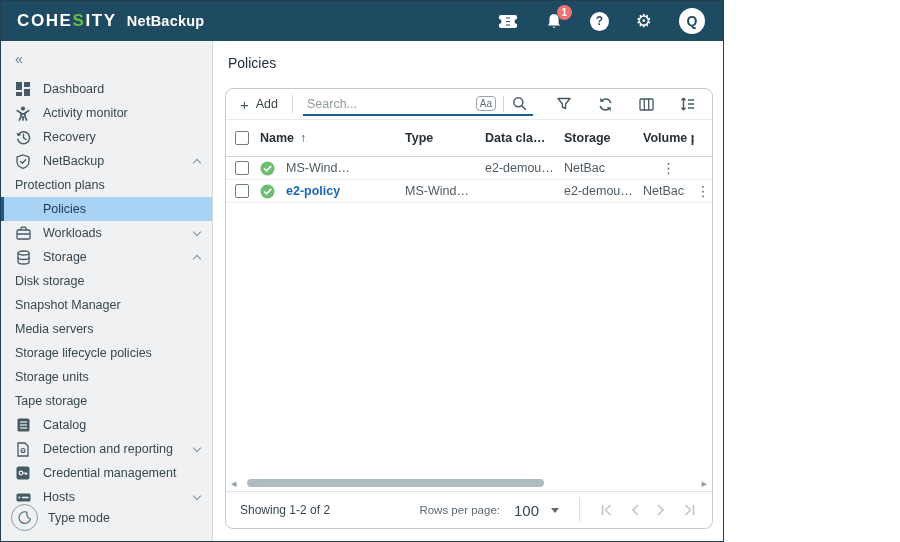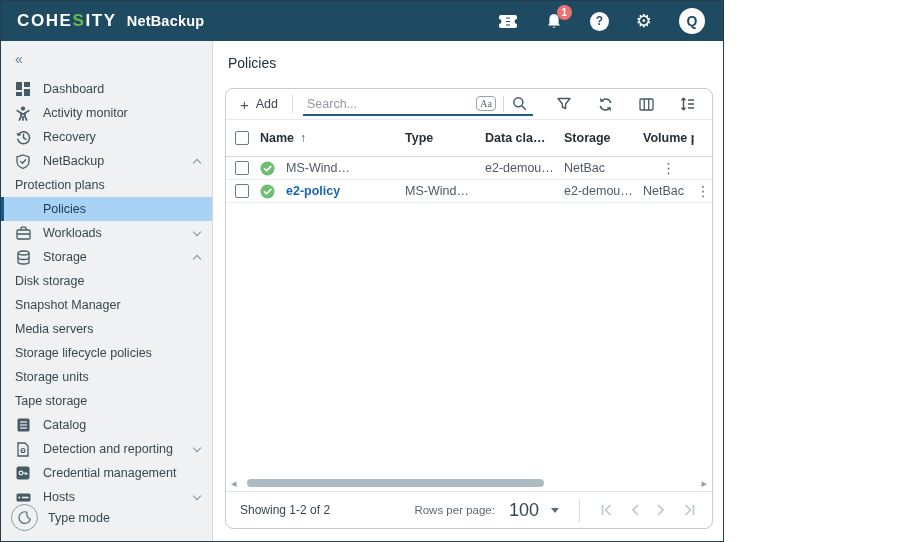--- a/index.html
+++ b/index.html
@@ -84,21 +84,21 @@
     padding: 0 8px 0 10px; border-bottom: 1px solid #E7EAEB; }
   .add-btn { display: flex; align-items: center; font-size: 12.5px; color: #37474f; cursor: pointer; padding: 0 4px; }
   .add-btn .plus { font-size: 15px; color: #455a64; margin-right: 7px; font-weight: 400; }
   .vdiv { width: 1px; height: 18px; background: #D6DADC; margin: 0 10px; }
   .search-wrap { flex: 1; align-self: stretch; display: flex; align-items: center;
     border-bottom: 2px solid #1D6090; margin: 4px 0 3px 0; }
   .search-input { flex: 1; border: none; outline: none; font-size: 12.5px; color: #37474f;
     font-family: "Liberation Sans", sans-serif; background: transparent; padding-left: 4px; }
   .search-input::placeholder { color: #8e999f; }
   .aa-btn { border: 1px solid #99a3a8; border-radius: 4px; font-size: 10px; color: #5f6b72;
-    padding: 1px 3px; margin: 0 7px 0 4px; cursor: pointer; line-height: 1.1; font-family: Liberation Serif, serif; }
+    padding: 1px 3px; margin: 0 7px 0 4px; cursor: pointer; line-height: 1.1; }
   .mini-div { width: 1px; height: 16px; background: #d4d8da; margin-right: 8px; }
   .tool-icons { display: flex; align-items: center; gap: 23px; margin: 0 8px 0 22px; }
   .tool-icons .ti { width: 18px; height: 18px; display:flex; align-items:center; justify-content:center; cursor:pointer; }
   
   .tbl-header, .tbl-row {
     display: grid;
     grid-template-columns: 25px 26px 1fr 80px 79px 79px 51px 18px;
     align-items: center; padding-left: 9px;
   }
   .tbl-header { height: 37px; flex: 0 0 37px; font-weight: bold; font-size: 12.5px; color: #263238;
@@ -116,21 +116,21 @@
   .hscroll { height: 16px; flex: 0 0 16px; display: flex; align-items: center; padding: 0 5px; }
   .hs-arrow { color: #8FA1AB; font-size: 11px; line-height: 1; cursor: pointer; }
   .hs-track { flex: 1; height: 8px; position: relative; margin: 0 4px; }
   .hs-thumb { position: absolute; top: 0; left: 1.5%; width: 65%; height: 8px;
     border-radius: 4px; background: #AFBBC3; cursor: pointer; }
   
   .card-footer { height: 37px; flex: 0 0 37px; border-top: 1px solid #E1E4E6;
     display: flex; align-items: center; padding: 0 14px; font-size: 12px; color: #37474f; }
   .foot-right { margin-left: auto; display: flex; align-items: center; }
   .rpp-label { color: #5d6a72; font-size: 11.5px; }
-  .rpp-value { margin-left: 14px; font-size: 18px; color: #37474f; display:flex; align-items:center; cursor:pointer; }
+  .rpp-value { margin-left: 14px; font-size: 15px; color: #37474f; display:flex; align-items:center; cursor:pointer; }
   .caret-down { width: 0; height: 0; border-left: 4px solid transparent; border-right: 4px solid transparent;
     border-top: 5px solid #5f6b72; margin-left: 12px; }
   .foot-div { width: 1px; height: 24px; background: #DCE0E2; margin: 0 18px 0 20px; }
   .pager { display: flex; align-items: center; gap: 14px; }
   .pg { cursor: default; display: flex; align-items: center; }
   svg { display: block; }
 </style>
 </head>
 <body>
 

